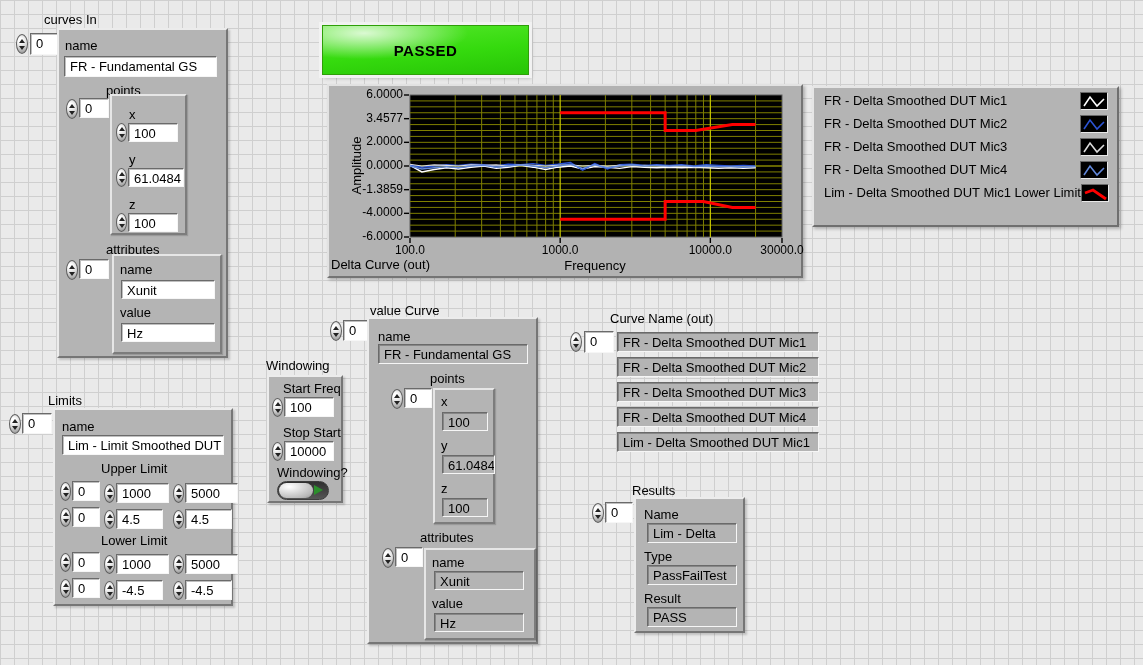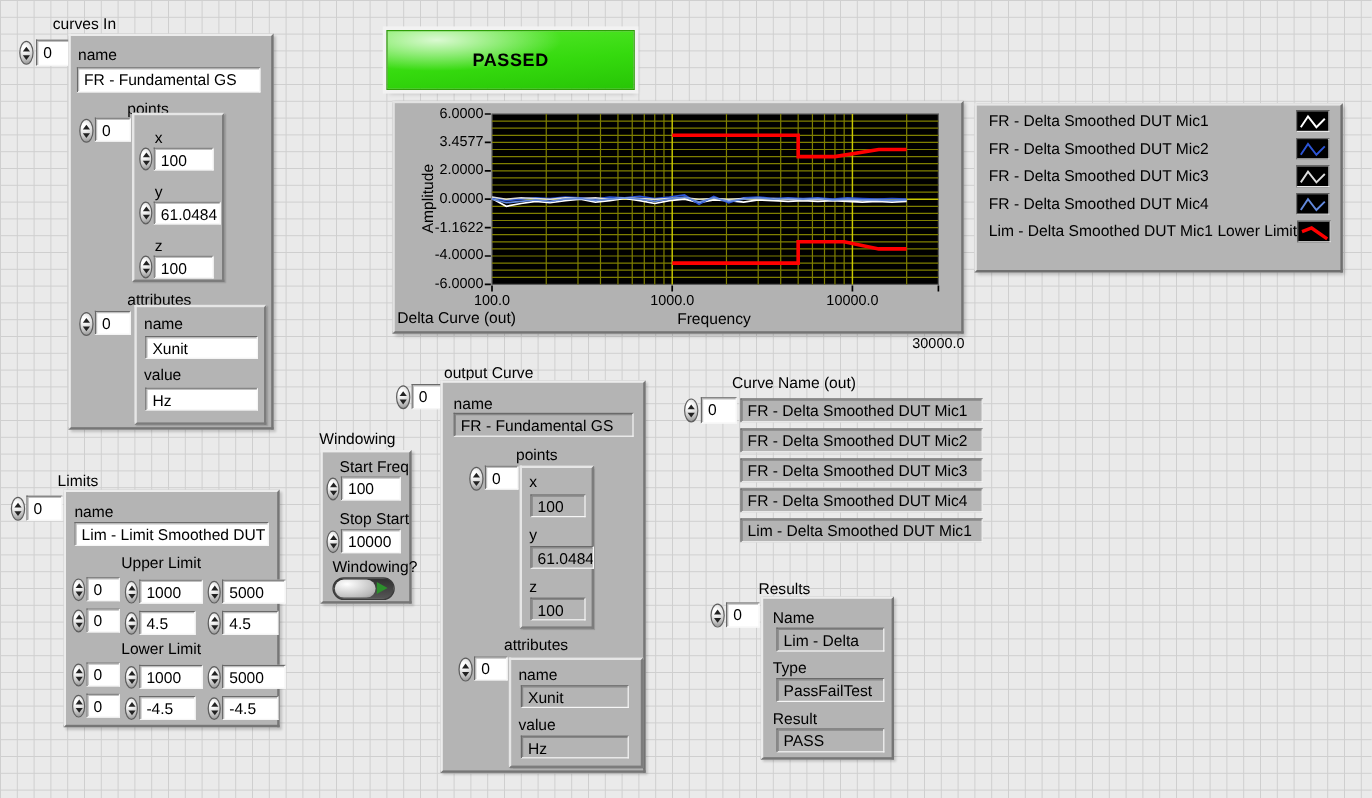--- a/index.html
+++ b/index.html
@@ -177,27 +177,27 @@
     <line x1="386" y1="149" x2="386" y2="154" stroke="#000" stroke-width="1.4"></line>
   </svg>
 <div class="lbl" style="left:316px;top:158px;width:80px;text-align:center;transform:rotate(-90deg)">Amplitude</div>
 <div class="lbl" style="left:500px;top:258px;width:190px;text-align:center">Frequency</div>
 <div class="lbl" style="left:331px;top:257px">Delta Curve (out)</div>
 <div id="tick-container">
     <div class="tick-y" style="left: 339px; top: 87px;">6.0000</div>
     <div class="tick-y" style="left: 339px; top: 110.667px;">3.4577</div>
     <div class="tick-y" style="left: 339px; top: 134.333px;">2.0000</div>
     <div class="tick-y" style="left: 339px; top: 158px;">0.0000</div>
-    <div class="tick-y" style="left: 339px; top: 181.667px;">-1.1622</div>
+    <div class="tick-y" style="left: 339px; top: 181.667px;">-1.3859</div>
     <div class="tick-y" style="left: 339px; top: 205.333px;">-4.0000</div>
     <div class="tick-y" style="left: 339px; top: 229px;">-6.0000</div>
     <div class="tick-x" style="left: 379px; top: 243px;">100.0</div>
     <div class="tick-x" style="left: 529.174px; top: 243px;">1000.0</div>
     <div class="tick-x" style="left: 679.349px; top: 243px;">10000.0</div>
-    <div class="tick-x" style="left: 751px; top: 243px; margin-top: 36px;">30000.0</div>
+    <div class="tick-x" style="left: 751px; top: 243px;">30000.0</div>
   </div>
 
 <div class="legendpanel" id="legend">
     <div class="legend-row">
       <span>FR - Delta Smoothed DUT Mic1</span>
       <div class="legend-sample"><svg width="26" height="16">
           <polyline points="3,13 9,4 16,13 23,6" fill="none" stroke="#ffffff" stroke-width="1.6"></polyline>
         </svg></div>
     </div>
     <div class="legend-row">
@@ -318,21 +318,21 @@
       <i class="tri-dn"></i>
     </div>
   <div class="fld" style="left:15px;top:64px;width:50px;height:20px">10000</div>
   <div class="lbl" style="left:8px;top:88px">Windowing?</div>
   <div class="toggle" style="left:8px;top:104px">
     <div class="knob"></div>
     <div class="arrow"></div>
   </div>
 </div>
 
-<div class="lbl" style="left:370px;top:303px">output Curve</div>
+<div class="lbl" style="left:370px;top:303px">value Curve</div>
 <div class="spin" style="left:330px;top:321px">
     <i class="tri-up"></i>
     <i class="tri-dn"></i>
   </div>
 <div class="fld" style="left:343px;top:320px;width:28px;height:21px">0</div>
 
 <div class="cluster" style="left:367px;top:317px;width:171px;height:327px">
   <div class="lbl" style="left:9px;top:10px">name</div>
   <div class="fld ind" style="left:9px;top:25px;width:150px;height:20px">FR - Fundamental GS</div>
 

